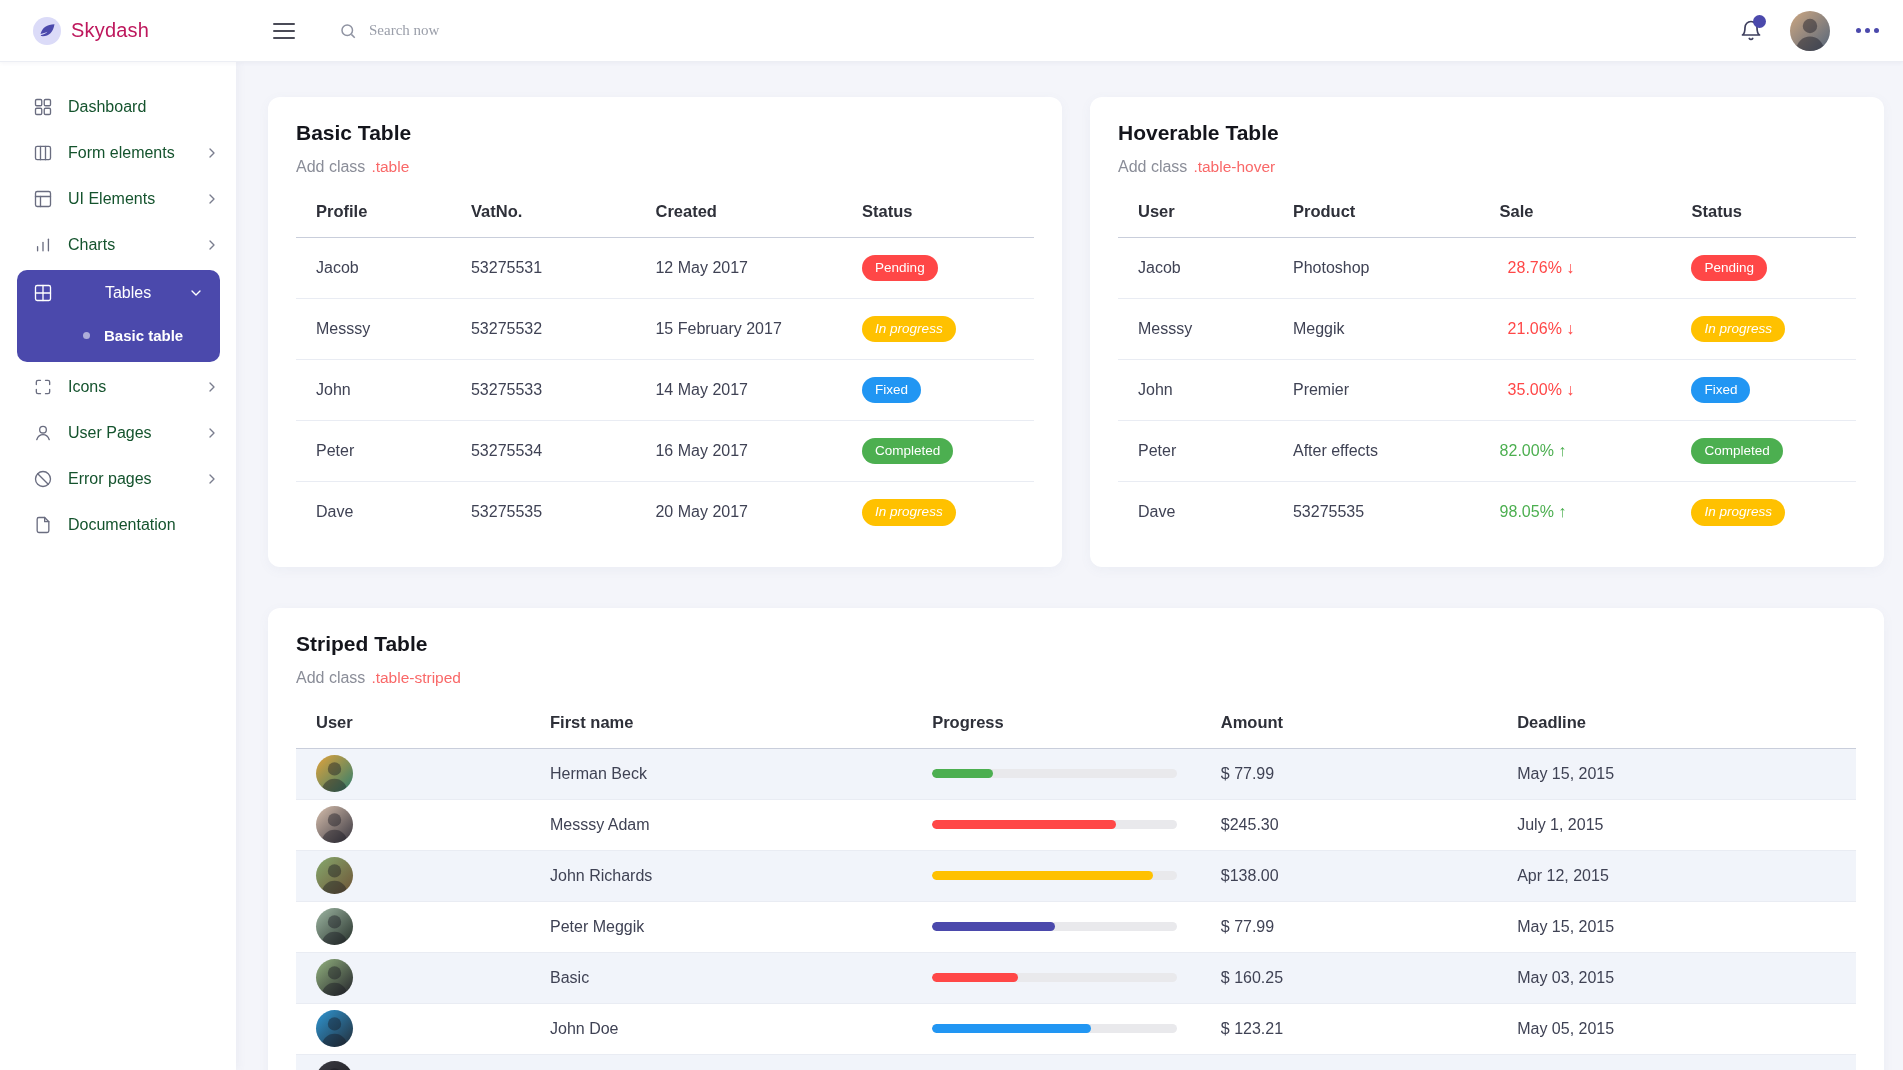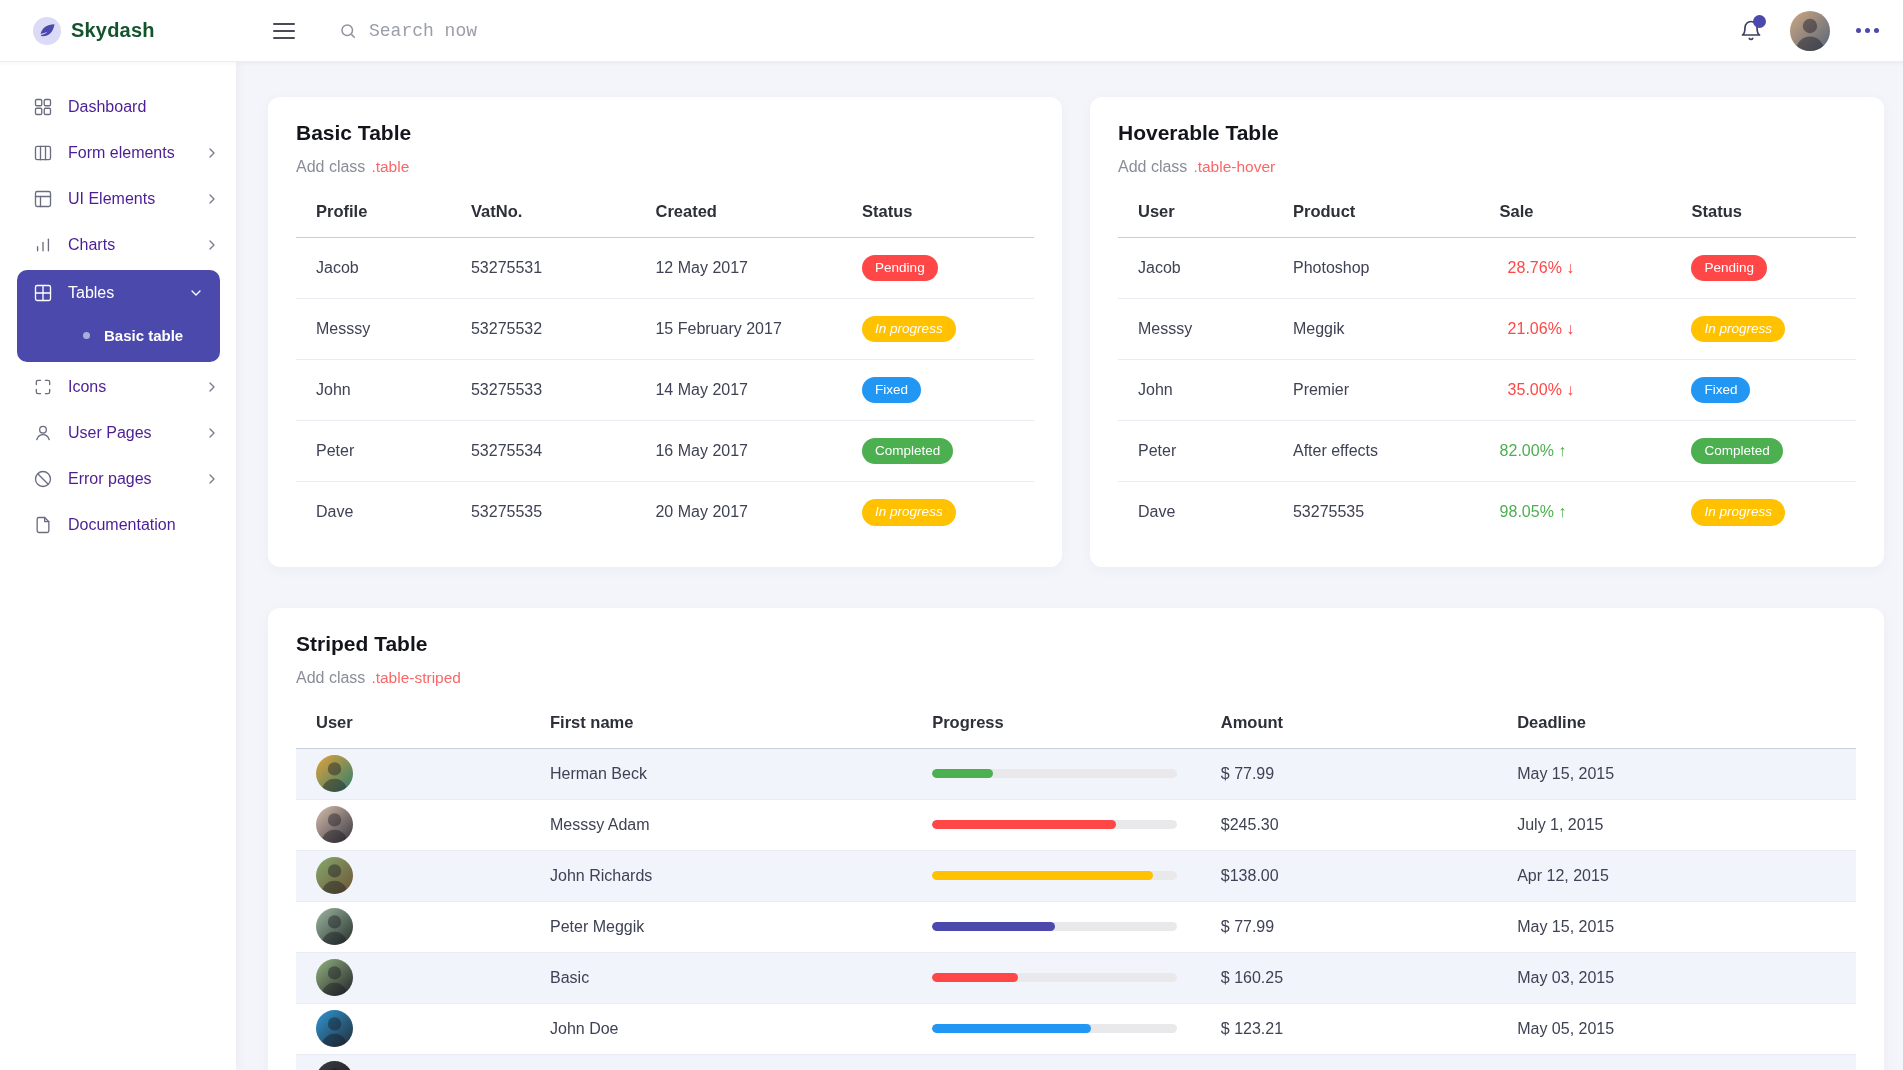--- a/index.html
+++ b/index.html
@@ -10,49 +10,49 @@
     position:relative;
   }
   
   .navbar { position:absolute; top:0; left:0; width:1903px; height:62px; background:#fff;
     display:flex; align-items:center; border-bottom:1px solid #eceef4;
     box-shadow:0 1px 4px rgba(100,105,140,.07); z-index:20; }
   .brand-area { width:236px; flex:0 0 236px; display:flex; align-items:center; padding-left:33px; }
   .logo-circle { width:28px; height:28px; border-radius:50%; background:#DBDBF8;
     display:flex; align-items:center; justify-content:center; margin-right:10px; }
   .logo-circle svg { width:18px; height:18px; fill:#4B49AC; }
-  .brand-text { font-size:20px; font-weight:700; color:#14532d; letter-spacing:.2px; }
+  .brand-text { font-size:20px; font-weight:400; color:#be185d; letter-spacing:.2px; }
   .hamburger { margin-left:37px; width:22px; height:16px; display:flex; flex-direction:column;
     justify-content:space-between; background:none; border:none; cursor:pointer; }
   .hamburger span { display:block; height:2px; width:22px; background:#4a4b57; border-radius:1px; }
   .searchbar { display:flex; align-items:center; margin-left:44px; }
   .searchbar svg { width:18px; height:18px; stroke:#8f93a2; fill:none; stroke-width:2; }
-  .searchbar input { border:none; outline:none; font-size:18px; margin-left:12px; width:300px;
-    color:#3f4254; background:transparent; font-family:Liberation Mono, monospace; }
+  .searchbar input { border:none; outline:none; font-size:15px; margin-left:12px; width:300px;
+    color:#3f4254; background:transparent; font-family:Liberation Serif, serif; }
   .searchbar input::placeholder { color:#9a9ea9; }
   .nav-right { margin-left:auto; display:flex; align-items:center; padding-right:22px; }
   .bell-wrap { position:relative; width:26px; height:26px; background:none; border:none; cursor:pointer; margin-right:26px; }
   .bell-wrap svg { width:24px; height:24px; stroke:#3e3f5e; fill:none; stroke-width:1.7; stroke-linecap:round; stroke-linejoin:round; }
   .bell-dot { position:absolute; top:-3px; right:-2px; width:13px; height:13px; border-radius:50%; background:var(--c-primary,#4B49AC); }
   .avatar { display:inline-block; border-radius:50%; overflow:hidden; position:relative; }
   .avatar svg { position:absolute; inset:0; width:100%; height:100%; }
   .nav-avatar { width:40px; height:40px; cursor:pointer; margin-right:24px; }
   .dots-btn { background:none; border:none; display:flex; gap:4px; cursor:pointer; padding:6px 2px; }
   .dots-btn i { width:5px; height:5px; border-radius:50%; background:var(--c-primary,#4B49AC); }
   
   .sidebar { position:absolute; top:62px; left:0; width:236px; bottom:0; background:#fff;
     padding-top:22px; box-shadow:3px 0 8px rgba(90,95,130,.05); z-index:10; }
   .nav-item { display:flex; align-items:center; height:46px; padding:0 16px 0 33px;
-    color:#4c1d95; font-size:16px; text-decoration:none; cursor:pointer; }
+    color:#14532d; font-size:16px; text-decoration:none; cursor:pointer; }
   .nav-icon { width:20px; height:20px; margin-right:15px; color:#6a6d80; flex:0 0 20px; }
   .nav-icon svg { width:20px; height:20px; stroke:currentColor; fill:none; stroke-width:1.6; stroke-linecap:round; stroke-linejoin:round; }
   .nav-label { flex:1; }
   .chev-wrap { width:16px; height:16px; color:#7a7d8e; }
   .chev-wrap svg { width:16px; height:16px; stroke:currentColor; fill:none; stroke-width:2; stroke-linecap:round; stroke-linejoin:round; }
-  .nav-group { margin:2px 16px 2px 17px; border-radius:10px; padding-bottom:8px; }
+  .nav-group { margin:2px 16px 2px 17px; border-radius:10px; padding-bottom:8px;text-align:center; }
   .nav-group.active { background:var(--c-primary,#4B49AC); }
   .nav-group .nav-item { padding-left:16px; }
   .nav-group.active .nav-item, .nav-group.active .nav-icon, .nav-group.active .chev-wrap { color:#fff; }
   .nav-sub-item { display:flex; align-items:center; height:38px; padding-left:66px;
     color:#fff; font-size:15px; font-weight:700; text-decoration:none; cursor:pointer; }
   .bullet { width:7px; height:7px; border-radius:50%; background:rgba(255,255,255,.55); margin-right:14px; }
   
   .content { position:absolute; left:236px; top:62px; right:0; bottom:0; padding:35px 19px 0 32px; overflow:hidden; }
   .top-cards { display:grid; grid-template-columns:1fr 1fr; gap:28px; margin-bottom:41px; }
   .card { background:#fff; border-radius:12px; padding:22px 28px 24px;

